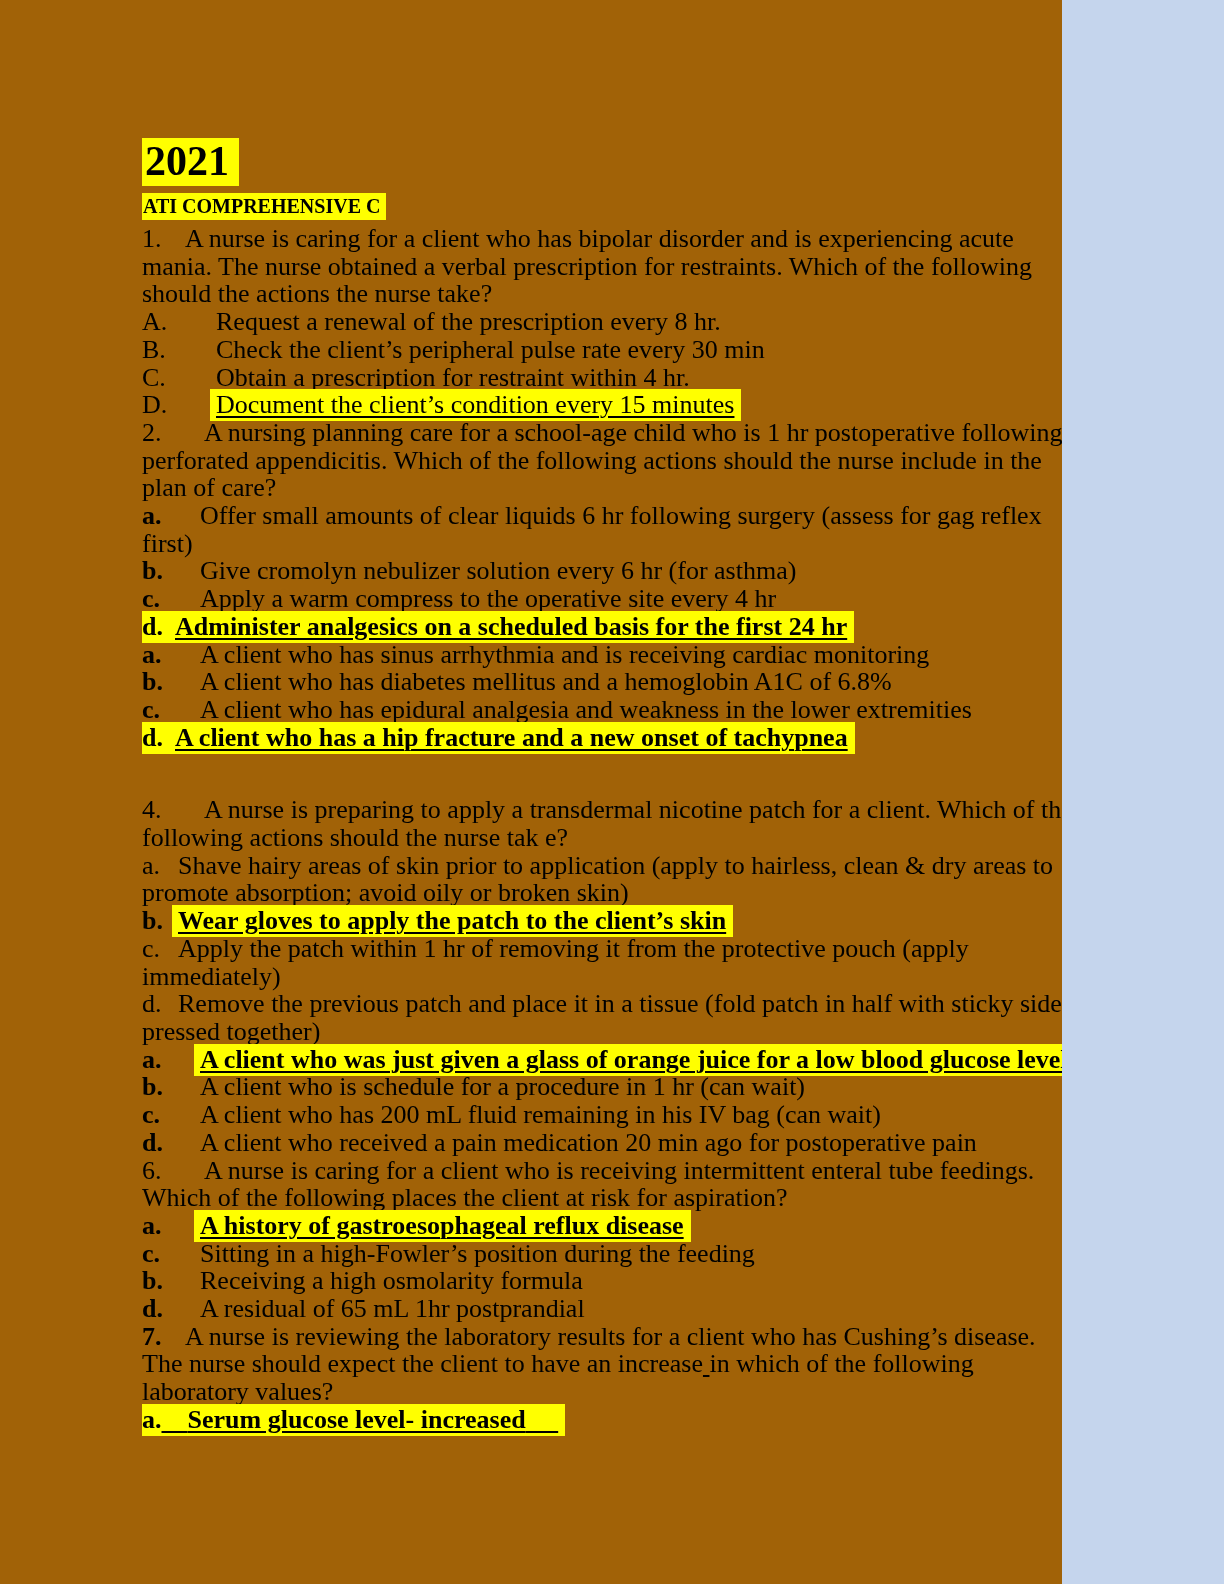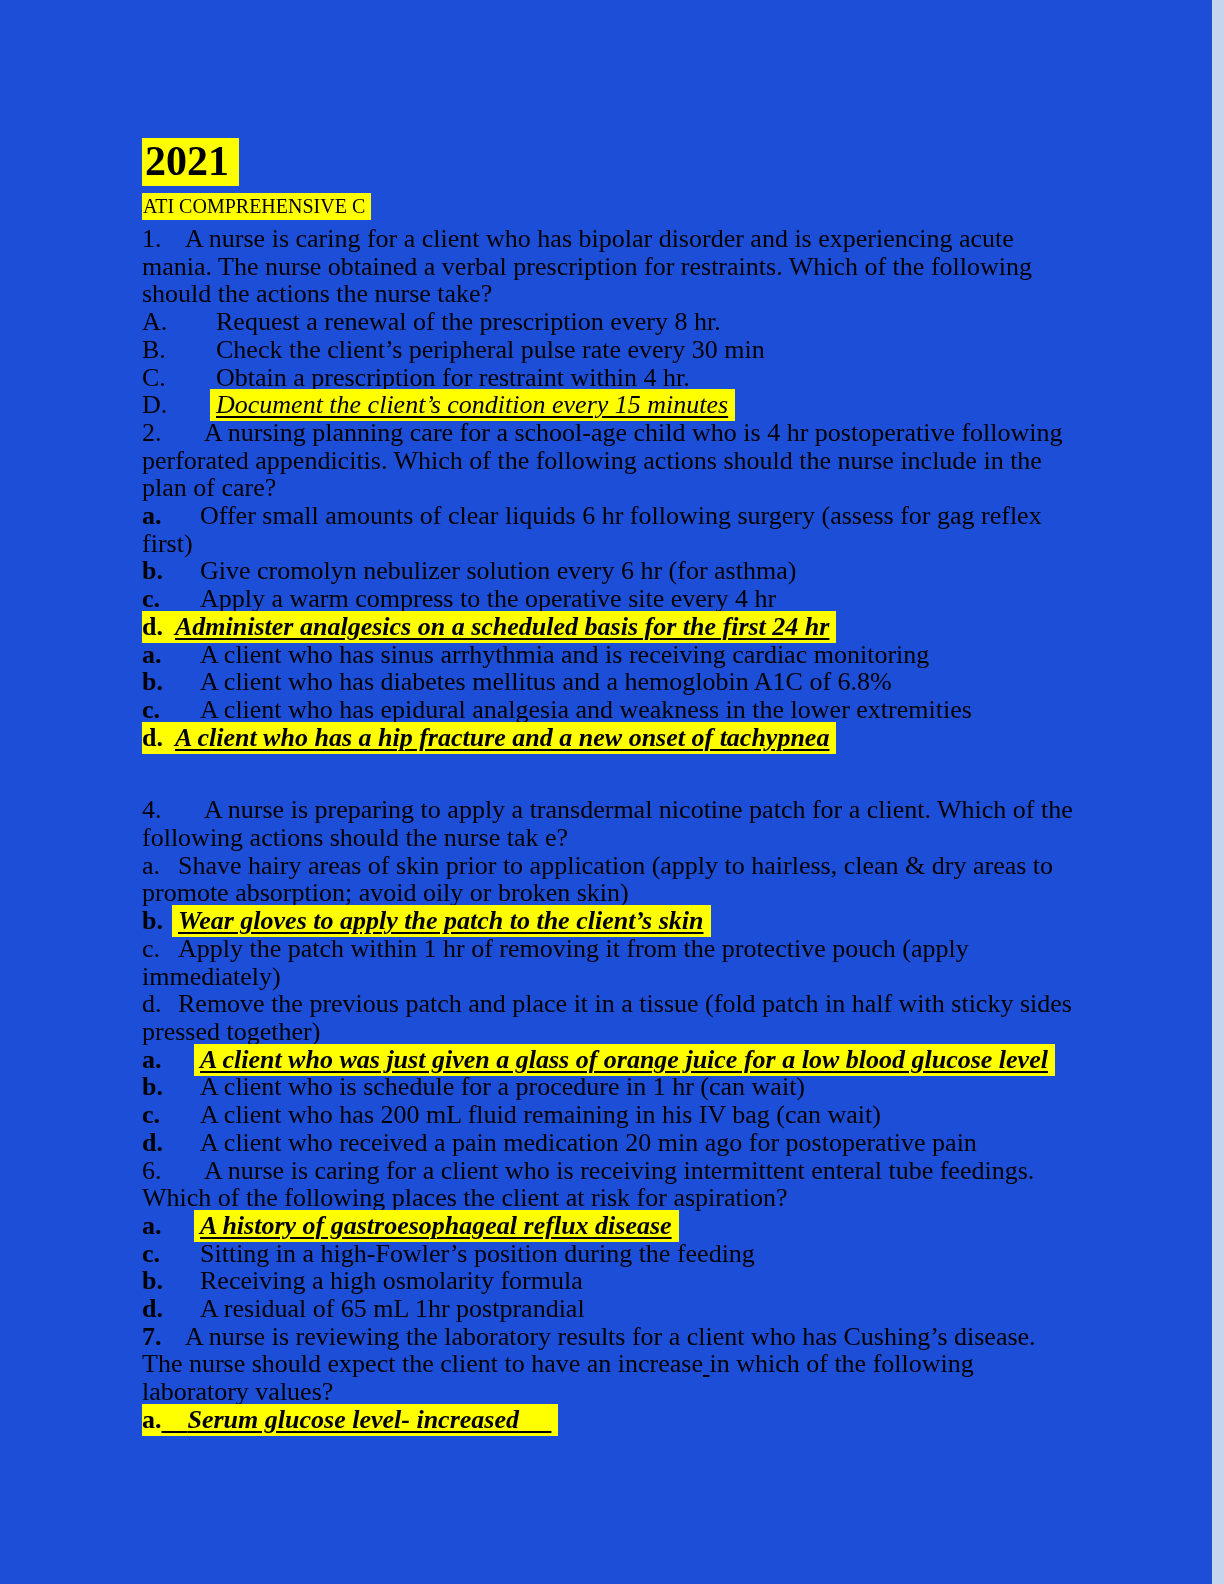--- a/index.html
+++ b/index.html
@@ -3,64 +3,63 @@
 <meta charset="utf-8">
 <style>
   html, body { margin: 0; padding: 0; }
   body {
     background: #c5d5ed;
     font-family: "Liberation Serif", "DejaVu Serif", serif;
     color: #000;
   }
   .page {
     position: relative;
-    width: 1212px;
+    width: 1062px;
     height: 1584px;
     box-sizing: border-box;
     padding: 138px 62px 0 142px;
-    background: #1d4ed8;
+    background: #a16207;
     overflow: hidden;
   }
   .content { width: 940px; }
   .title-line { margin: 0 0 7px 0; }
   .title-hl {
     display: inline-block;
     background: #ffff00;
     font-size: 42px;
     font-weight: bold;
     line-height: 44px;
     padding: 1px 10px 3px 3px;
   }
   .subtitle-line { margin: 0 0 5px 0; }
   .subtitle-hl {
     display: inline-block;
     background: #ffff00;
     font-size: 20px;
-    font-weight: normal;
+    font-weight: bold;
     line-height: 24px;
     padding: 1px 6px 2px 1px;
   }
   p.para {
     margin: 0;
     font-size: 26px;
     line-height: 27.7px;
   }
   .lbl { display: inline-block; }
   .n1 { width: 43px; }   
   .n2 { width: 62px; }   
   .oA { width: 74px; }   
   .oa { width: 58px; }   
   .ob { width: 36px; }   
   .oc { width: 33px; }   
   .b { font-weight: bold; }
   .u {
     text-decoration: underline;
     text-decoration-thickness: 2px;
     text-underline-offset: 3px;
-    font-style: italic;
   }
   .hl { background: #ffff00; padding: 1px 7px 2px 0; }
   .hl-lead { padding-left: 6px; margin-left: -6px; }
   .spacer { height: 45px; }
 </style>
 </head>
 <body>
 
 <div class="page">
   <div class="content">
@@ -71,21 +70,21 @@
     <div class="subtitle-line">
       <span class="subtitle-hl">ATI COMPREHENSIVE C</span>
     </div>
 
     <p class="para"><span class="lbl n1">1.</span><span>A nurse is caring for a client who has bipolar disorder and is experiencing acute mania. The nurse obtained a verbal prescription for restraints. Which of the following should the actions the nurse take?</span></p>
     <p class="para"><span class="lbl oA">A.</span><span>Request a renewal of the prescription every 8 hr.</span></p>
     <p class="para"><span class="lbl oA">B.</span><span>Check the client’s peripheral pulse rate every 30 min</span></p>
     <p class="para"><span class="lbl oA">C.</span><span>Obtain a prescription for restraint within 4 hr.</span></p>
     <p class="para"><span class="lbl oA">D.</span><span class="hl hl-lead u">Document the client’s condition every 15 minutes</span></p>
 
-    <p class="para"><span class="lbl n2">2.</span><span>A nursing planning care for a school-age child who is 4 hr postoperative following perforated appendicitis. Which of the following actions should the nurse include in the plan of care?</span></p>
+    <p class="para"><span class="lbl n2">2.</span><span>A nursing planning care for a school-age child who is 1 hr postoperative following perforated appendicitis. Which of the following actions should the nurse include in the plan of care?</span></p>
     <p class="para"><span class="lbl oa b">a.</span><span>Offer small amounts of clear liquids 6 hr following surgery (assess for gag reflex first)</span></p>
     <p class="para"><span class="lbl oa b">b.</span><span>Give cromolyn nebulizer solution every 6 hr (for asthma)</span></p>
     <p class="para"><span class="lbl oa b">c.</span><span>Apply a warm compress to the operative site every 4 hr</span></p>
     <p class="para"><span class="hl"><span class="lbl oc b">d.</span><span class="b u">Administer analgesics on a scheduled basis for the first 24 hr</span></span></p>
 
     <p class="para"><span class="lbl oa b">a.</span><span>A client who has sinus arrhythmia and is receiving cardiac monitoring</span></p>
     <p class="para"><span class="lbl oa b">b.</span><span>A client who has diabetes mellitus and a hemoglobin A1C of 6.8%</span></p>
     <p class="para"><span class="lbl oa b">c.</span><span>A client who has epidural analgesia and weakness in the lower extremities</span></p>
     <p class="para"><span class="hl"><span class="lbl oc b">d.</span><span class="b u">A client who has a hip fracture and a new onset of tachypnea</span></span></p>
 

